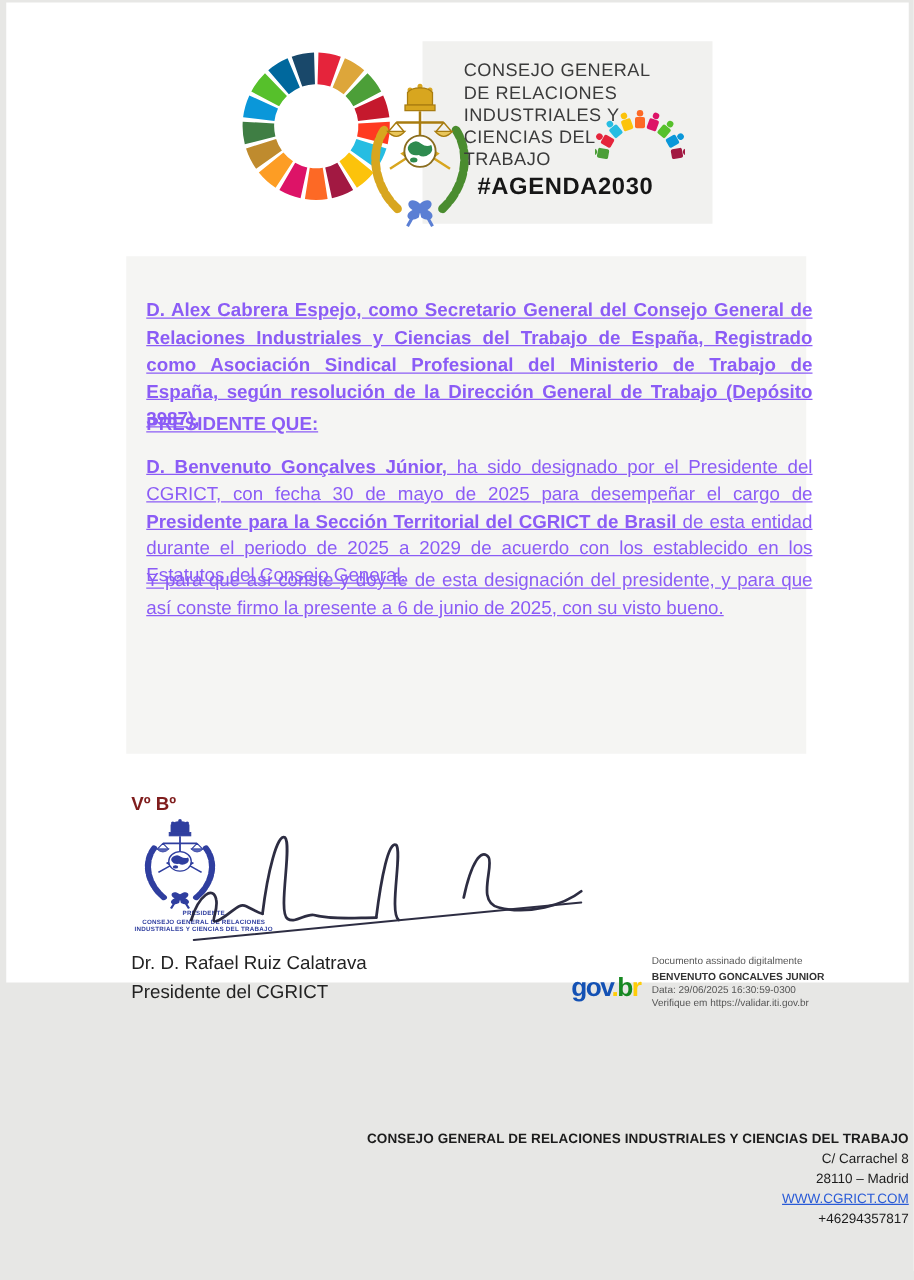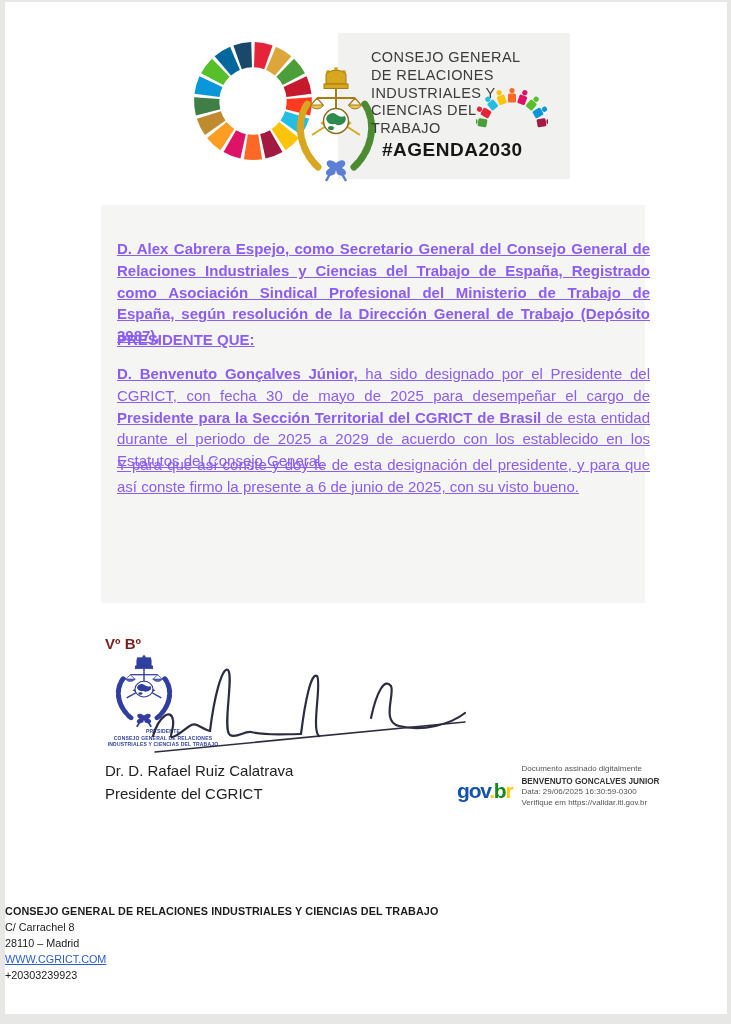--- a/index.html
+++ b/index.html
@@ -3,21 +3,21 @@
 <meta charset="utf-8">
 <style>
   html,body{margin:0;padding:0;}
   body{
     width:731px;height:1024px;position:relative;overflow:hidden;
     background:#e7e7e5;
     font-family:"Liberation Sans", sans-serif;
     -webkit-font-smoothing:antialiased;
   }
   .page{
-    position:absolute;left:5px;top:2px;width:722px;height:1012px;
+    position:absolute;left:5px;top:2px;width:722px;height:784px;
     background:#ffffff;
   }
   .shade{position:absolute;z-index:0;}
   .shade-header{left:333px;top:31px;width:232px;height:146px;background:#f1f1ef;}
   .shade-body{left:96px;top:203px;width:544px;height:398px;background:#f5f5f3;}
 
   
   .wheel{position:absolute;left:188px;top:39px;width:120px;height:120px;z-index:1;}
   .crest{position:absolute;z-index:2;}
   .crest-gold{left:281px;top:63px;width:100px;height:118px;
@@ -58,21 +58,21 @@
     font-size:15px;line-height:22.5px;color:#222;}
 
   
   .gov-block{position:absolute;left:452px;top:762px;z-index:3;display:flex;align-items:center;}
   .govbr-logo{font-size:21px;font-weight:700;letter-spacing:-1.2px;line-height:25px;margin-top:8px;}
   .gov-text{margin-left:9px;font-size:8px;line-height:10.5px;color:#555;}
   .gov-text .signer{font-weight:700;color:#333;font-size:8.2px;margin-top:2px;}
 
   
   .doc-footer{position:absolute;left:0;top:901px;width:722px;z-index:3;
-    text-align:left;color:#1c1c1c;font-size:10.8px;line-height:16px;}
+    text-align:right;color:#1c1c1c;font-size:10.8px;line-height:16px;}
   .doc-footer .org-line{font-weight:700;letter-spacing:.1px;}
   .doc-footer a{color:#2a5bd7;text-decoration:underline;cursor:pointer;}
 </style>
 </head>
 <body>
 
 <svg width="0" height="0" style="position:absolute">
   <defs>
     <g id="crest-shape">
 
@@ -219,15 +219,15 @@
       <div>Data: 29/06/2025 16:30:59-0300</div>
       <div>Verifique em https://validar.iti.gov.br</div>
     </div>
   </div>
 
   <footer class="doc-footer">
     <div class="org-line">CONSEJO GENERAL DE RELACIONES INDUSTRIALES Y CIENCIAS DEL TRABAJO</div>
     <div>C/ Carrachel 8</div>
     <div>28110 – Madrid</div>
     <div><a>WWW.CGRICT.COM</a></div>
-    <div>+20303239923</div>
+    <div>+46294357817</div>
   </footer>
 </div>
 
 </body></html>

